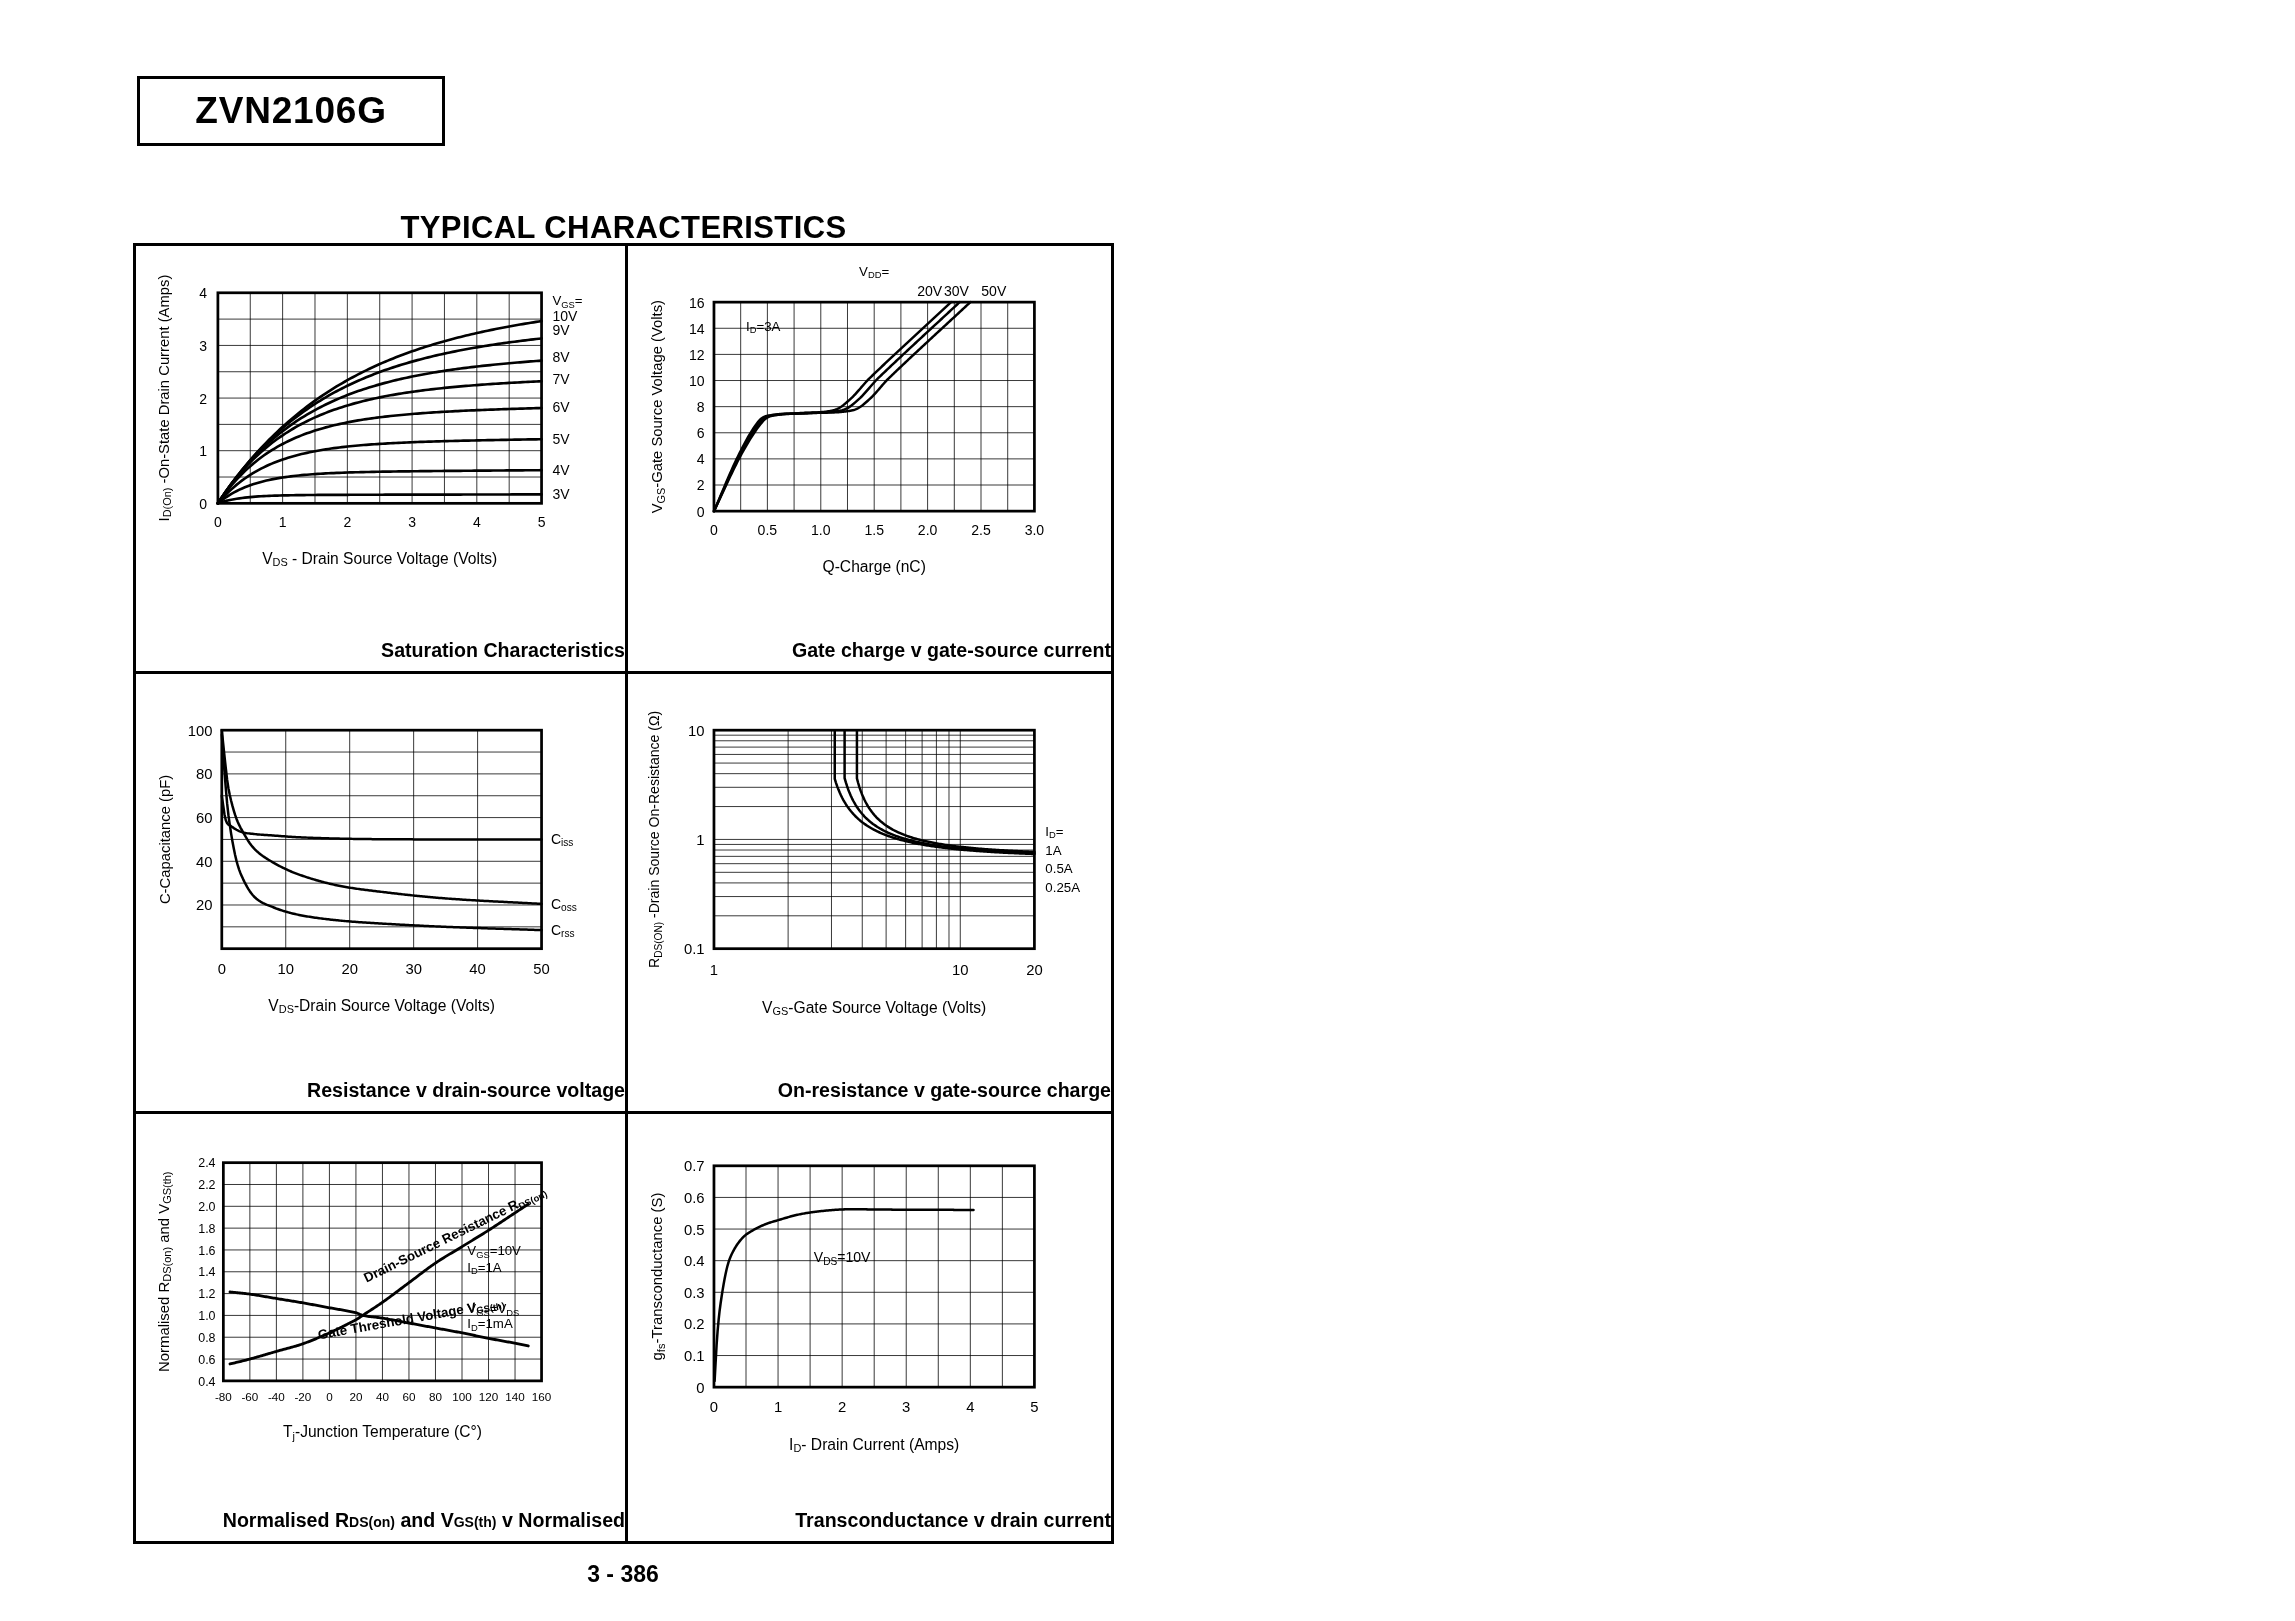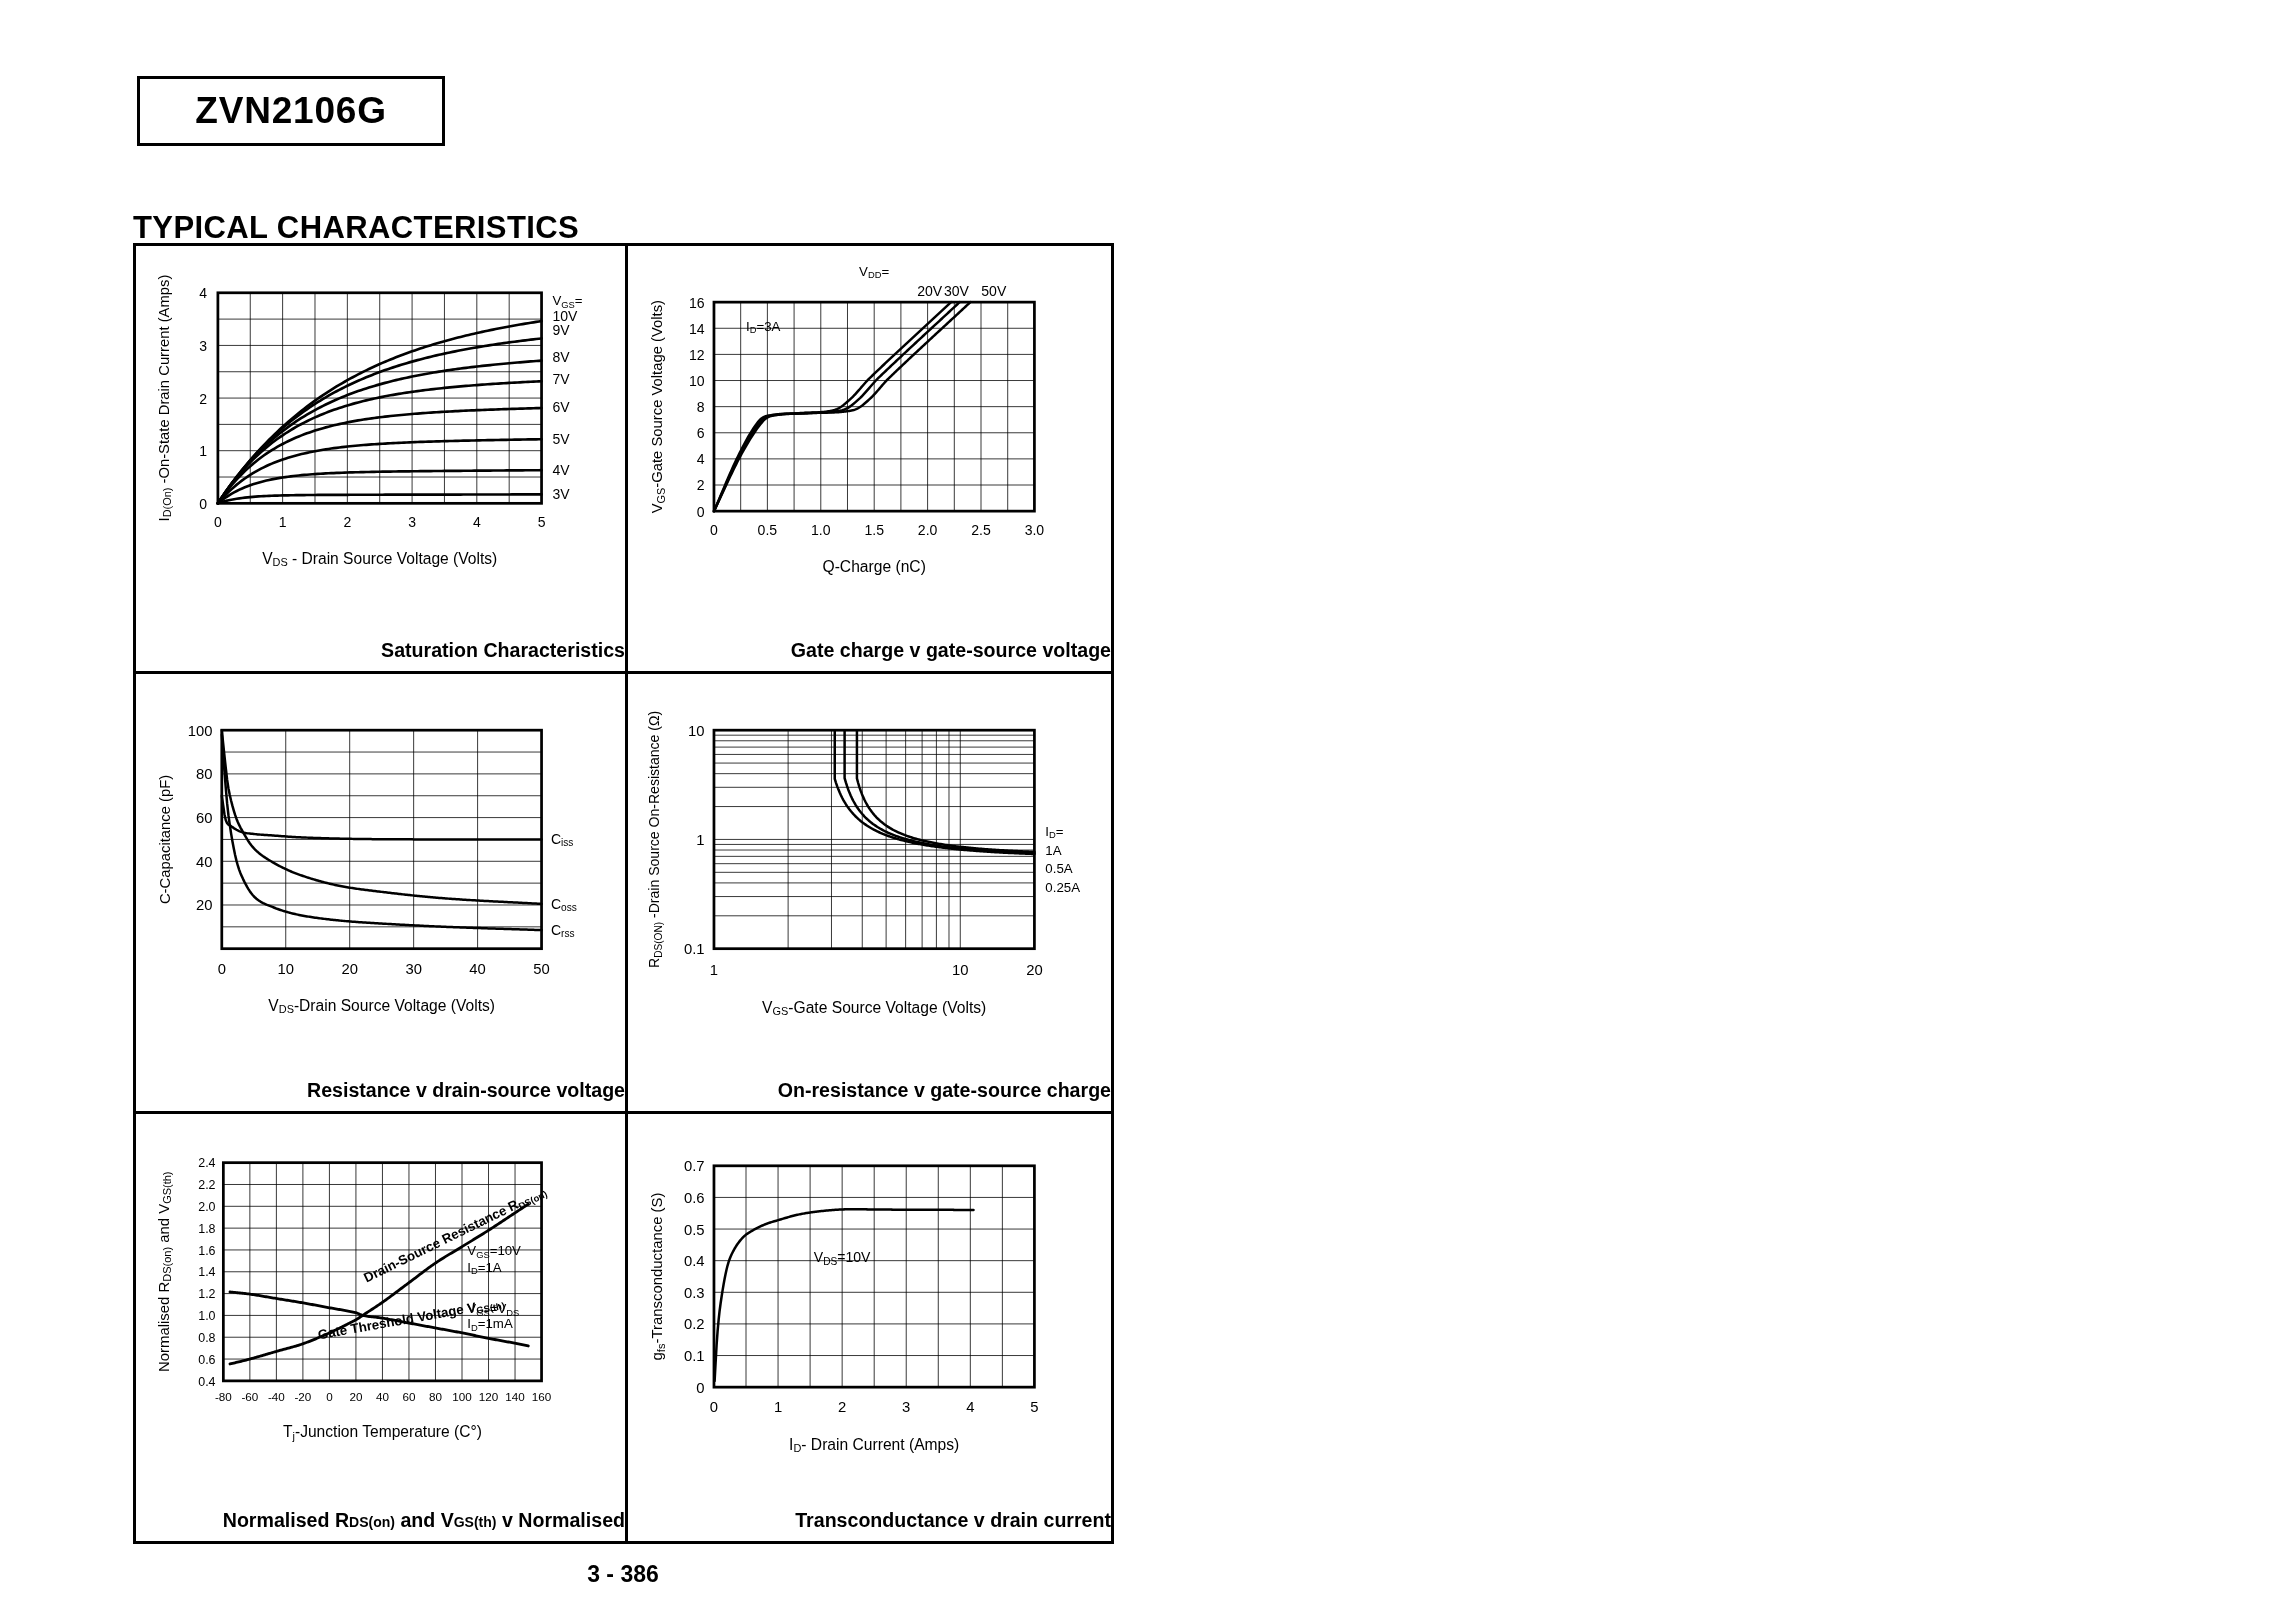--- a/index.html
+++ b/index.html
@@ -1,21 +1,21 @@
 <!DOCTYPE html>
 <html style="font-size:12.6px"><head>
 <meta charset="utf-8">
 <style>
   html,body{margin:0;padding:0;background:#fff;}
   body{width:2295px;height:1622px;font-family:"Liberation Sans",sans-serif;color:#000;position:relative;}
   .page{position:absolute;left:0;top:0;width:2295px;height:1317px;margin-left:40px;}
   .partbox{position:absolute;left:97px;top:76px;width:302px;height:64px;border:3.9px solid #000;
            display:flex;align-items:center;justify-content:center;}
   .partbox span{font-size:37px;font-weight:bold;letter-spacing:0.8px;}
-  .maintitle{position:absolute;left:93px;top:210px;width:981px;
+  .maintitle{position:absolute;left:93px;top:210px;width:981px;text-align:center;
              font-size:31px;font-weight:bold;letter-spacing:0.4px;}
   .grid{position:absolute;left:93px;top:243px;width:981px;height:1301px;
         border:3.1px solid #000;box-sizing:border-box;display:grid;
         grid-template-columns:492px 1fr;grid-template-rows:428px 440px 1fr;}
   .cell{position:relative;box-sizing:border-box;overflow:hidden;}
   .cell.bb{border-bottom:3.1px solid #000;}
   .cell.br{border-right:3.1px solid #000;}
   .caption{position:absolute;left:0;right:0;bottom:9.4px;text-align:right;
            font-size:19.6px;font-weight:bold;}
   .cap-sub{font-size:14px;}
@@ -147,21 +147,21 @@
               <text x="315" y="38" font-size="17" text-anchor="middle" font-weight="normal"><tspan dy="0">V</tspan><tspan font-size="12" dy="3">DD</tspan><tspan dy="-3">=</tspan></text>
               <text x="386.06666666666666" y="64" font-size="18" text-anchor="middle" font-weight="normal">20V</text>
               <text x="420.23333333333335" y="64" font-size="18" text-anchor="middle" font-weight="normal">30V</text>
               <text x="468.0666666666667" y="64" font-size="18" text-anchor="middle" font-weight="normal">50V</text>
               <text x="151" y="108.85" font-size="17" text-anchor="start" font-weight="normal"><tspan dy="0">I</tspan><tspan font-size="12" dy="3">D</tspan><tspan dy="-3">=3A</tspan></text>
               <text x="315" y="418" font-size="20" text-anchor="middle" font-weight="normal">Q-Charge (nC)</text>
               <text x="44" y="206" font-size="19" text-anchor="middle" font-weight="normal" transform="rotate(-90 44 206)"><tspan dy="0">V</tspan><tspan font-size="14" dy="3">GS</tspan><tspan dy="-3">-Gate Source Voltage (Volts)</tspan></text>
             </g>
           </svg>
       </div>
-      <div class="caption">Gate charge v gate-source voltage</div>
+      <div class="caption">Gate charge v gate-source current</div>
     </div>
 
     <div class="cell bb br">
       <div class="svgwrap">
         <svg id="svg-capacitance" viewBox="0 0 627 560" preserveAspectRatio="none">
             <g>
               <line x1="110" y1="72" x2="110" y2="352" stroke="#000" stroke-width="1"></line>
               <line x1="192" y1="72" x2="192" y2="352" stroke="#000" stroke-width="1"></line>
               <line x1="274" y1="72" x2="274" y2="352" stroke="#000" stroke-width="1"></line>
               <line x1="356" y1="72" x2="356" y2="352" stroke="#000" stroke-width="1"></line>

